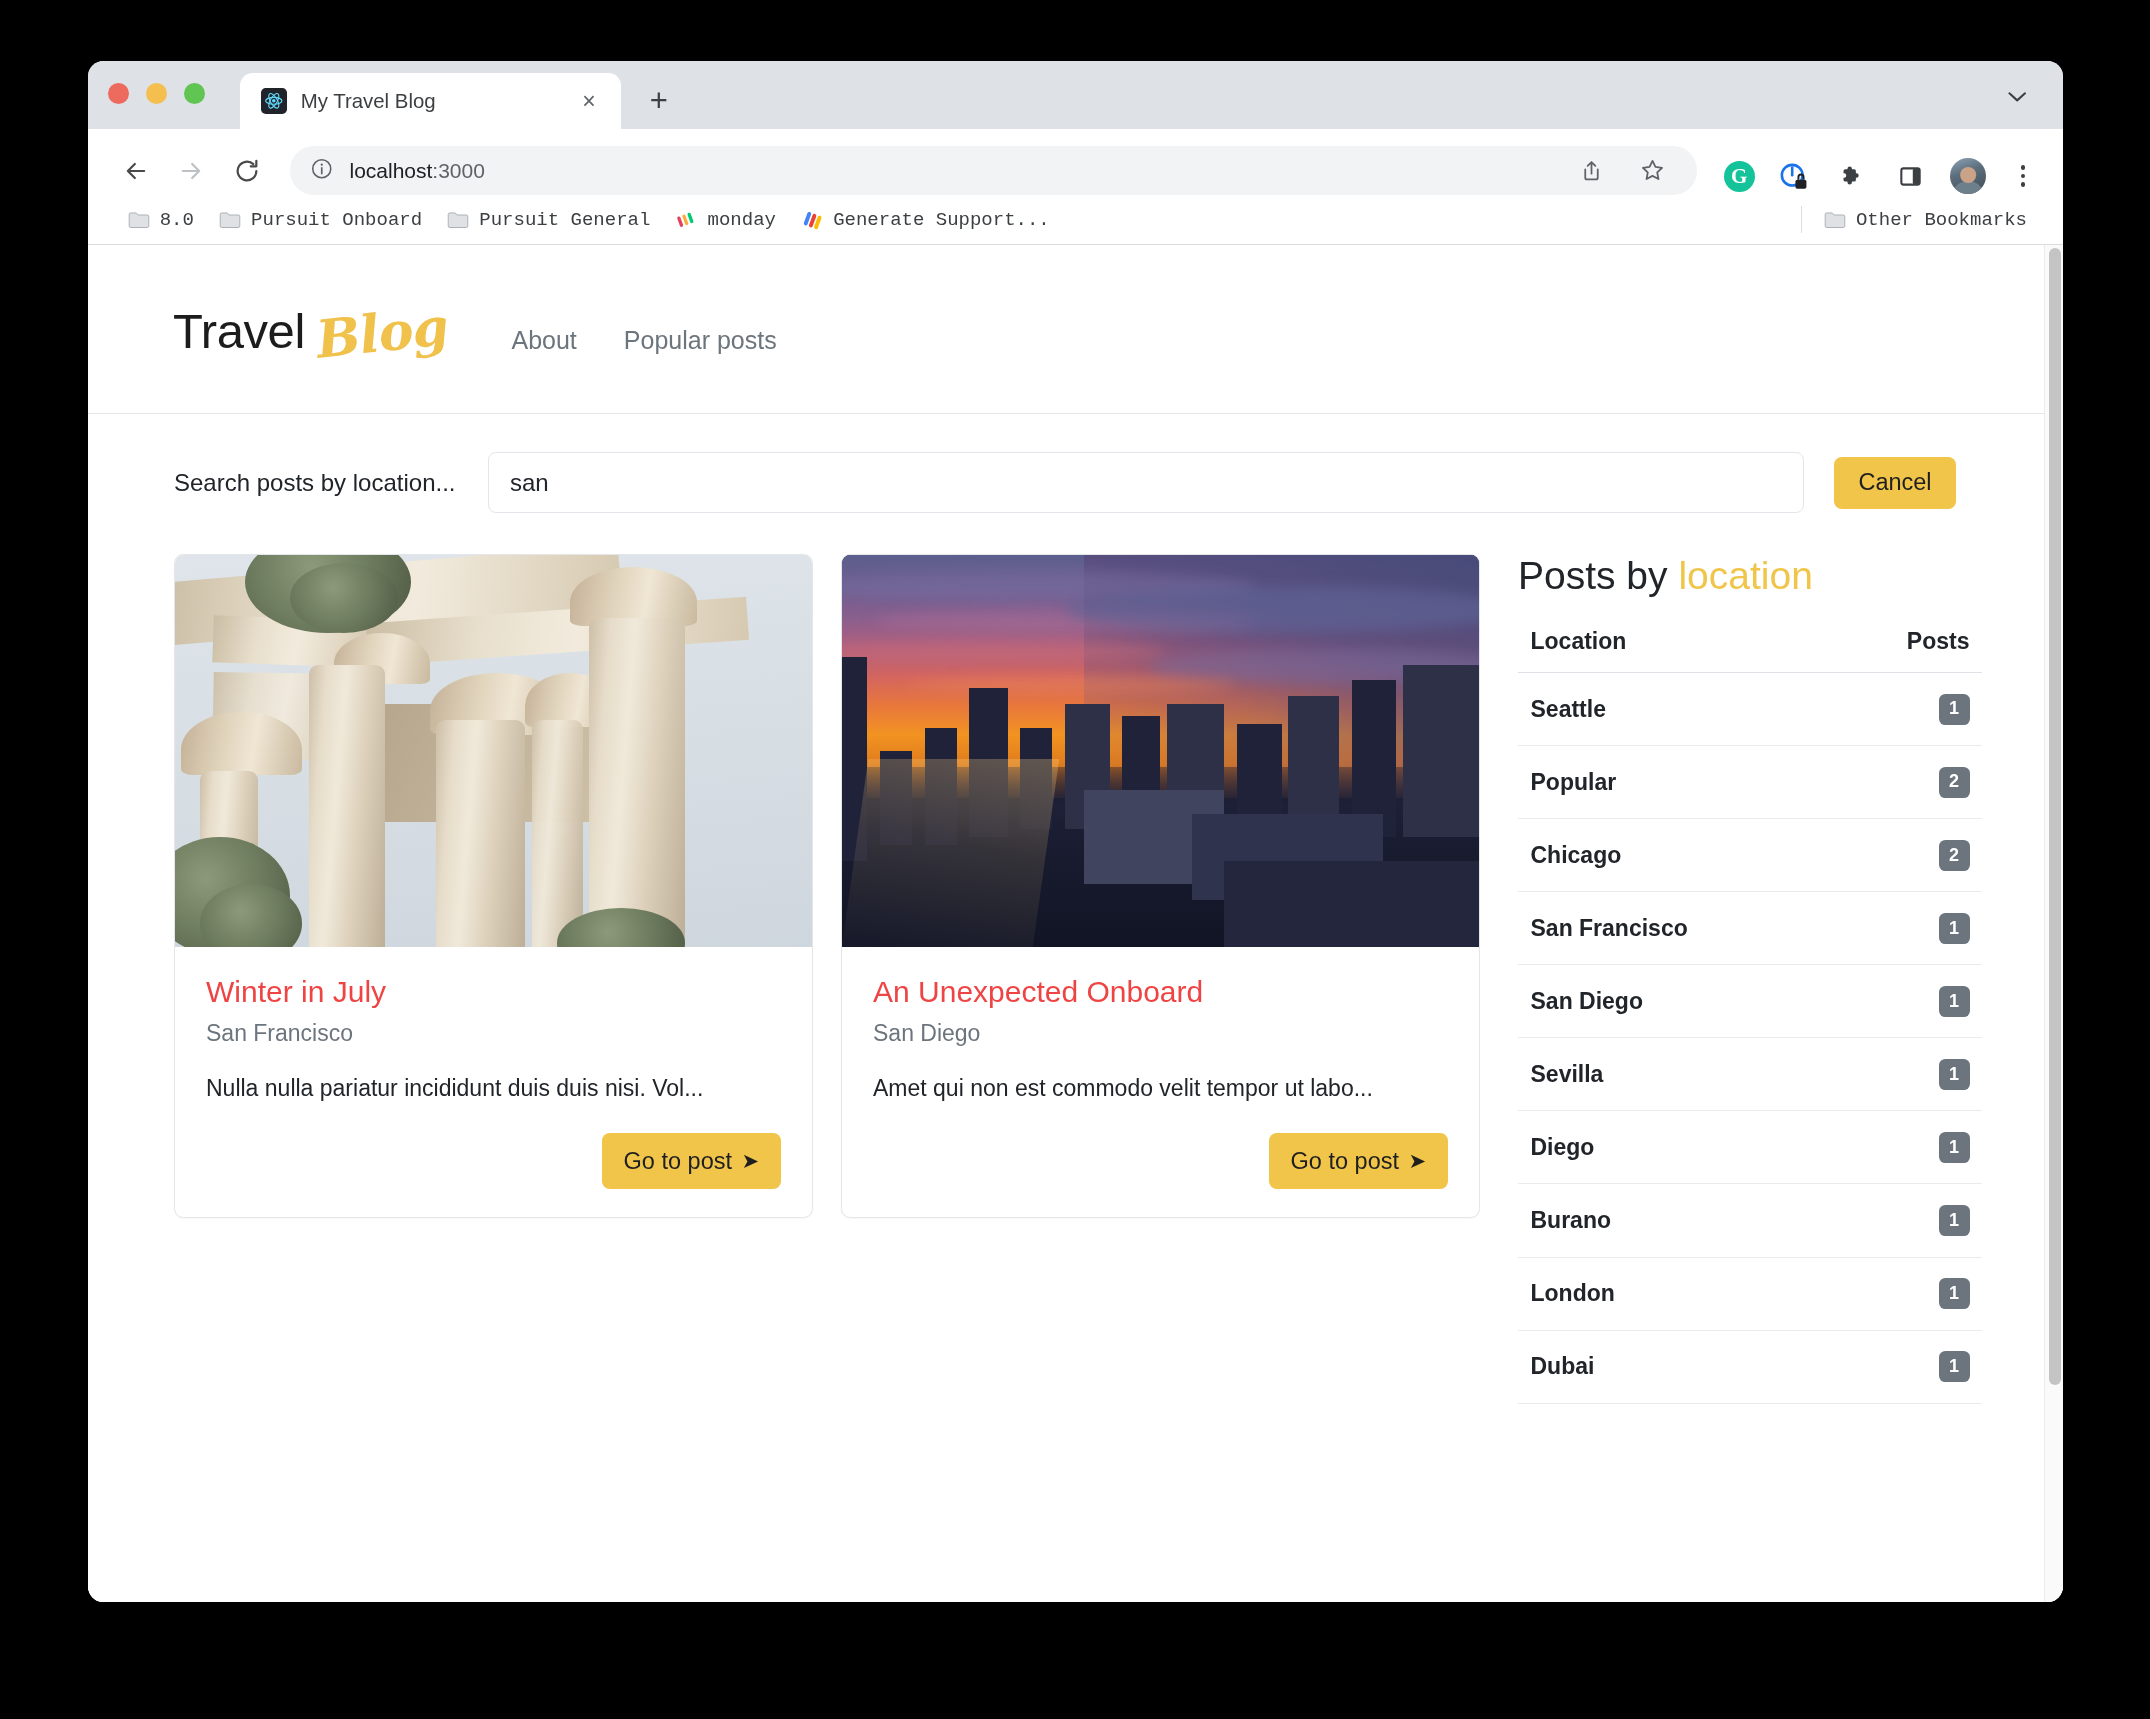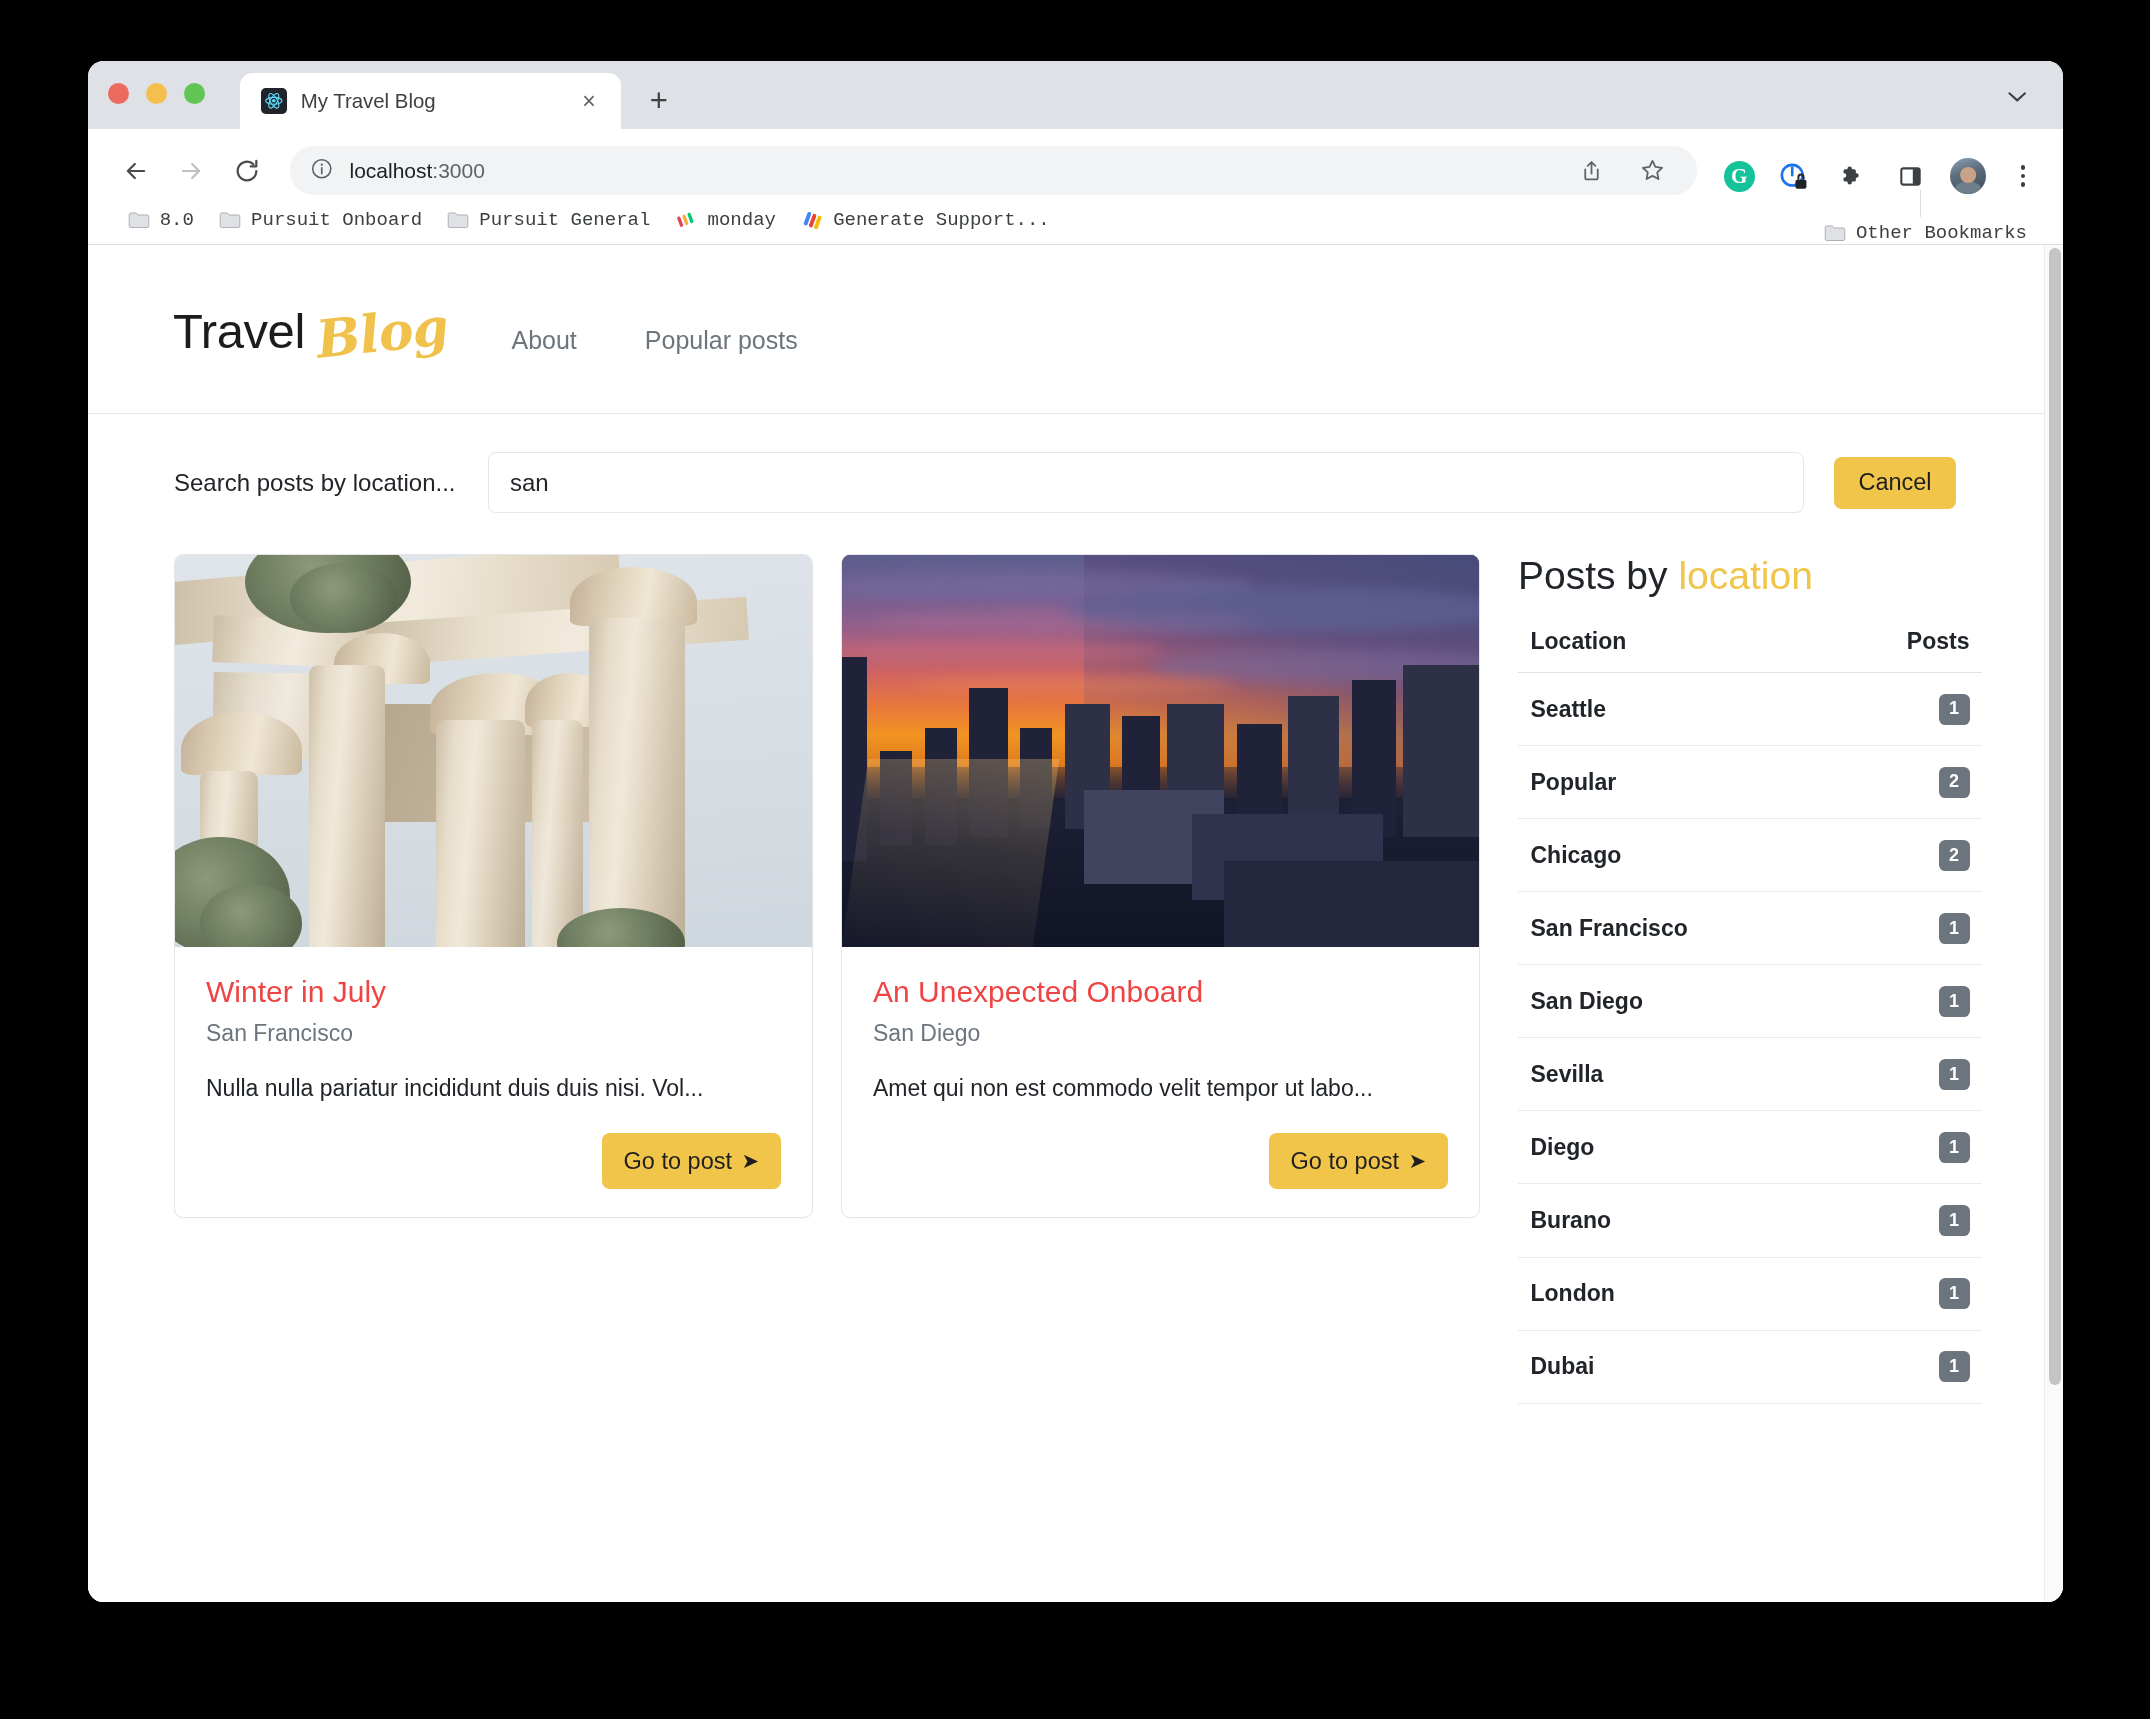--- a/index.html
+++ b/index.html
@@ -223,21 +223,20 @@
   }
   .folder-icon {
     width: 22px; height: 18px;
     flex: none;
   }
   .bm-right {
     margin-left: auto;
     display: flex;
     align-items: center;
     gap: 0;
-    flex-direction: column;
   }
   .bm-sep {
     width: 0.8px; height: 27px;
     background: #dadce0;
     margin-right: 9.4px;
   }
 
   
   .viewport {
     flex: 1;
@@ -295,21 +294,21 @@
     font-style: italic;
     font-size: 52px;
     color: #f0c14b;
     font-weight: 700;
     transform: rotate(-6deg) translateY(3.1px);
     display: inline-block;
     letter-spacing: -0.8px;
   }
   .site-nav {
     display: flex;
-    gap: 68px;
+    gap: 47px;
     padding-top: 4.7px;
     margin-top: 19px;
   }
   .nav-link {
     font-size: 25px;
     color: #6c757d;
   }
 
   .hero {
     background: #f7f8f9;

